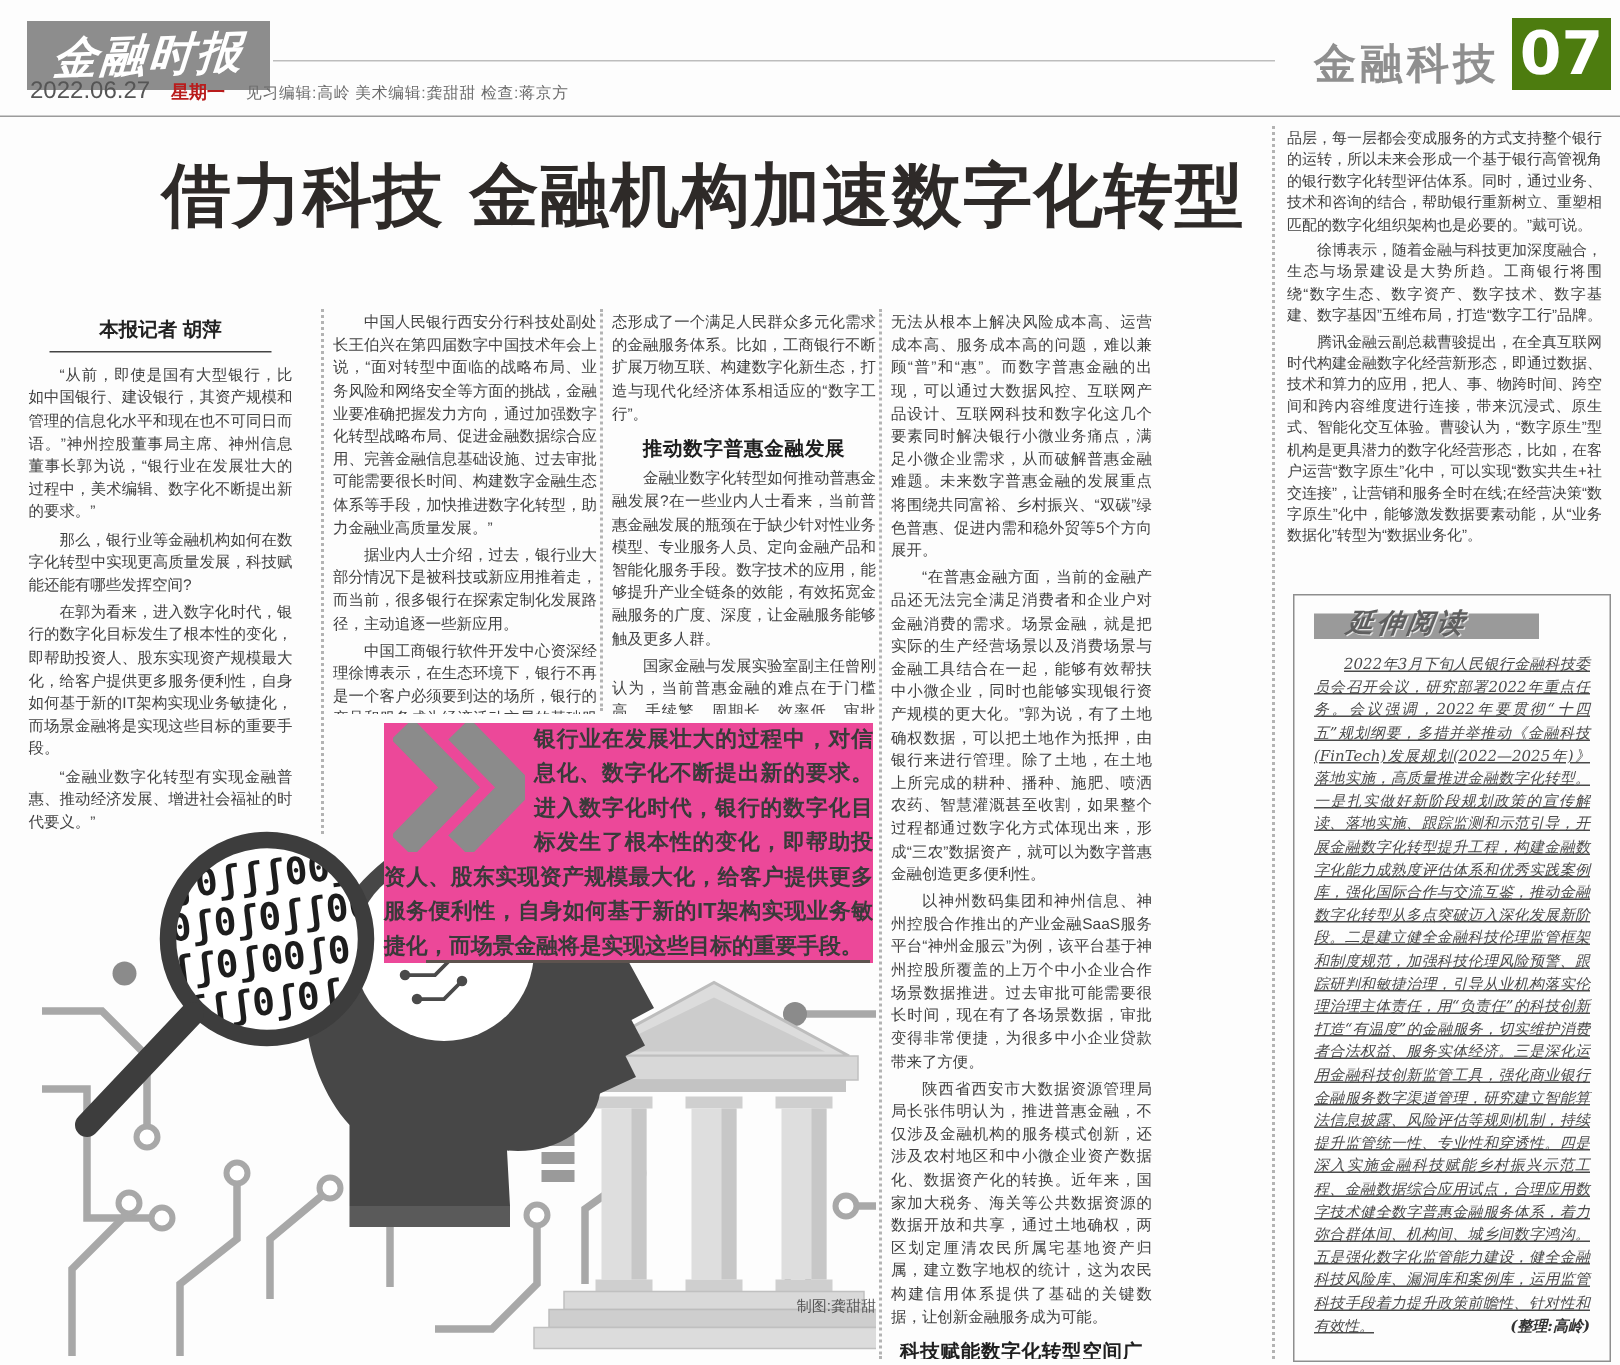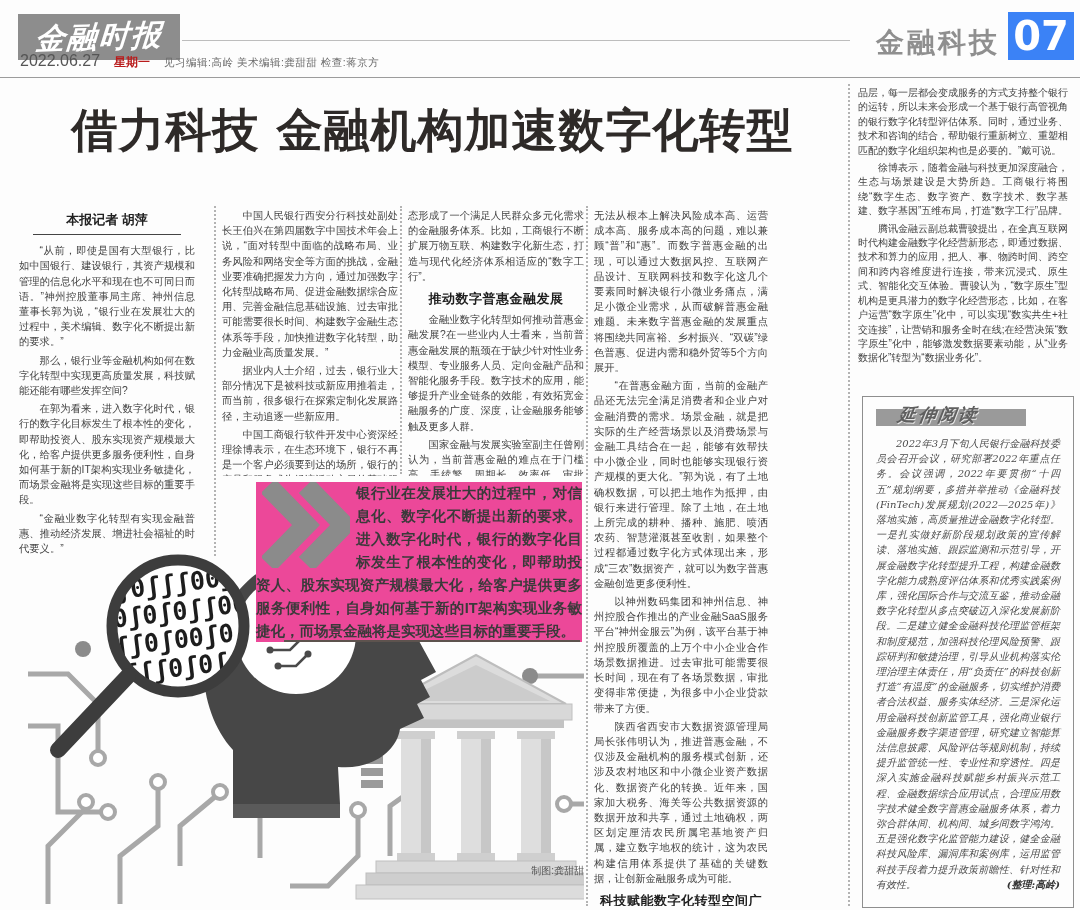--- a/index.html
+++ b/index.html
@@ -11,27 +11,27 @@
   .logo-box{position:absolute;left:18px;top:14px;width:162px;height:46px;background:#8d8d8d;
             display:flex;align-items:center;justify-content:center;}
   .logo-box span{font-family:"DejaVu Serif","Liberation Serif",serif;font-style:italic;font-weight:bold;
             font-size:30px;color:#fff;transform:rotate(-2deg) skewX(-6deg);letter-spacing:2px;white-space:nowrap;}
   .hline1{position:absolute;left:182px;top:40px;width:668px;height:0;border-top:1px solid #bdbdbd;}
   .date-row{position:absolute;left:20px;top:52px;display:flex;align-items:baseline;gap:14px;}
   .date-row .date{font-size:16px;color:#555;}
   .date-row .weekday{font-size:12px;font-weight:bold;color:#b91c1c;}
   .date-row .editors{font-size:10.5px;color:#6b6b6b;letter-spacing:.5px;}
   .section-title{position:absolute;right:80px;top:24px;font-size:28px;font-weight:bold;color:#8f8f8f;letter-spacing:3px;}
-  .page-number{position:absolute;right:6px;top:12px;width:66px;height:48px;background:#3b82f6;
+  .page-number{position:absolute;right:6px;top:12px;width:66px;height:48px;background:#4d7c0f;
                display:flex;align-items:center;justify-content:center;
                font-size:40px;font-weight:bold;color:#fff;font-family:"DejaVu Sans",sans-serif;}
   .header-rule{position:absolute;left:0;top:77px;width:1080px;height:0;border-top:1.5px solid #9c9c9c;}
 
   
-  .headline{position:absolute;left:35px;top:104px;width:795px;margin:0;text-align:center;
+  .headline{position:absolute;left:35px;top:104px;width:795px;margin:0;text-align:right;
             font-family:"DejaVu Serif","Liberation Serif",serif;font-weight:900;
             font-size:46px;line-height:1.15;color:#2e2a28;letter-spacing:1px;white-space:nowrap;}
 
   
   .col{position:absolute;overflow:hidden;font-size:10.3px;line-height:15.2px;text-align:justify;color:#424242;}
   .col p{margin:0 0 3px;text-indent:2em;}
   .col p.noindent{text-indent:0;}
   .col .subhead{font-size:13px;font-weight:bold;color:#1f1f1f;text-align:center;text-indent:0;
                 margin:7px 0 6px;letter-spacing:.5px;}
   #col1{left:19px;top:208px;width:176px;height:352px;}
@@ -61,21 +61,21 @@
   .caption{position:absolute;left:492px;top:864px;width:92px;font-size:10px;color:#555;text-align:right;z-index:6;}
 
   
   .sidebar-box{position:absolute;left:862px;top:396px;width:212px;height:512px;border:1.5px solid #8e8e8e;
                background:#fdfdfd;padding:10px 13px;overflow:hidden;}
   .sidebar-title-bar{width:150px;height:17px;background:#9a9a9a;margin:2px 0 10px;position:relative;}
   .sidebar-title-bar span{position:absolute;left:22px;top:-6px;font-family:"DejaVu Serif","Liberation Serif",serif;
                font-style:italic;font-weight:bold;font-size:18px;color:#5f5f5f;
                text-shadow:1px 1px 0 #e8e8e8;transform:skewX(-8deg);letter-spacing:2px;white-space:nowrap;}
   .sidebar-body{font-family:"DejaVu Serif","Liberation Serif",serif;font-style:italic;
-               font-size:10px;line-height:15.2px;color:#4a4a4a;text-align:justify;margin:0;text-indent:2em;}
+               font-size:10px;line-height:15.2px;color:#4a4a4a;text-align:justify;margin:0;text-indent:2em;text-decoration:underline;}
   .sidebar-credit{font-style:italic;font-weight:bold;color:#333;float:right;}
 </style>
 </head>
 <body>
 
 <div class="logo-box" data-interactable="false">
   <span data-interactable="false">金融时报</span>
 </div>
 <div class="hline1" data-interactable="false"></div>
 <div class="date-row" data-interactable="false">

